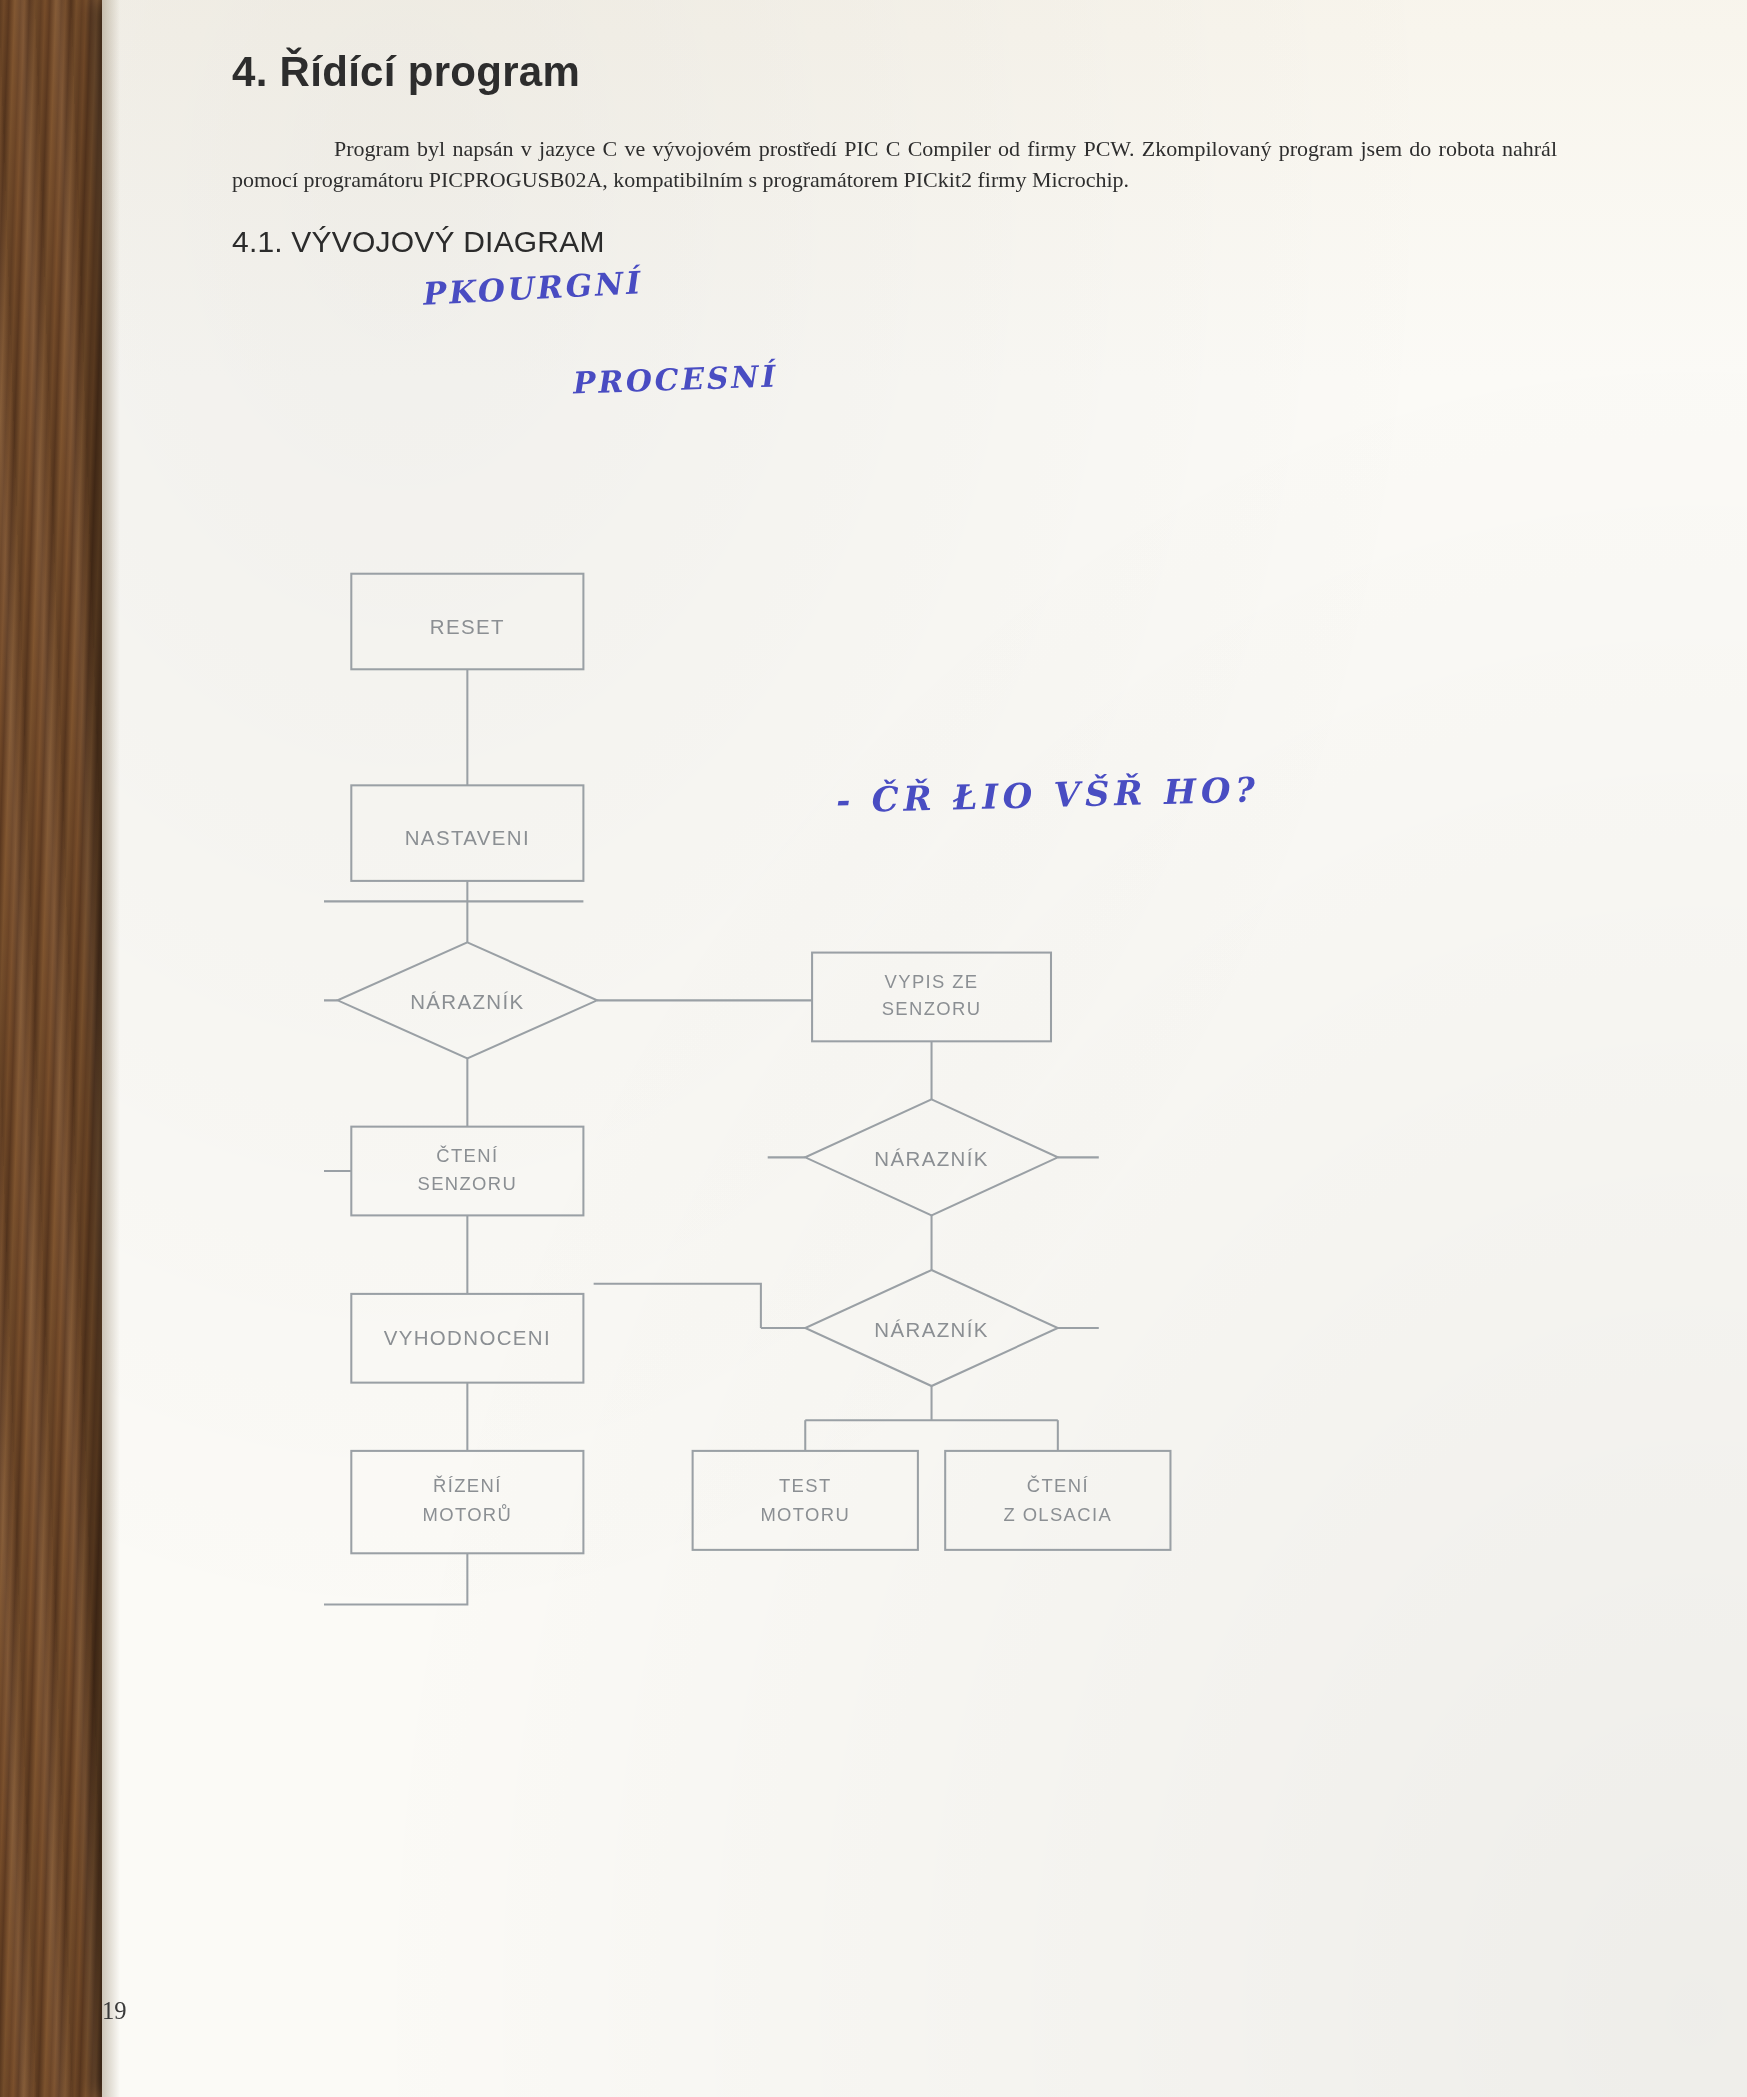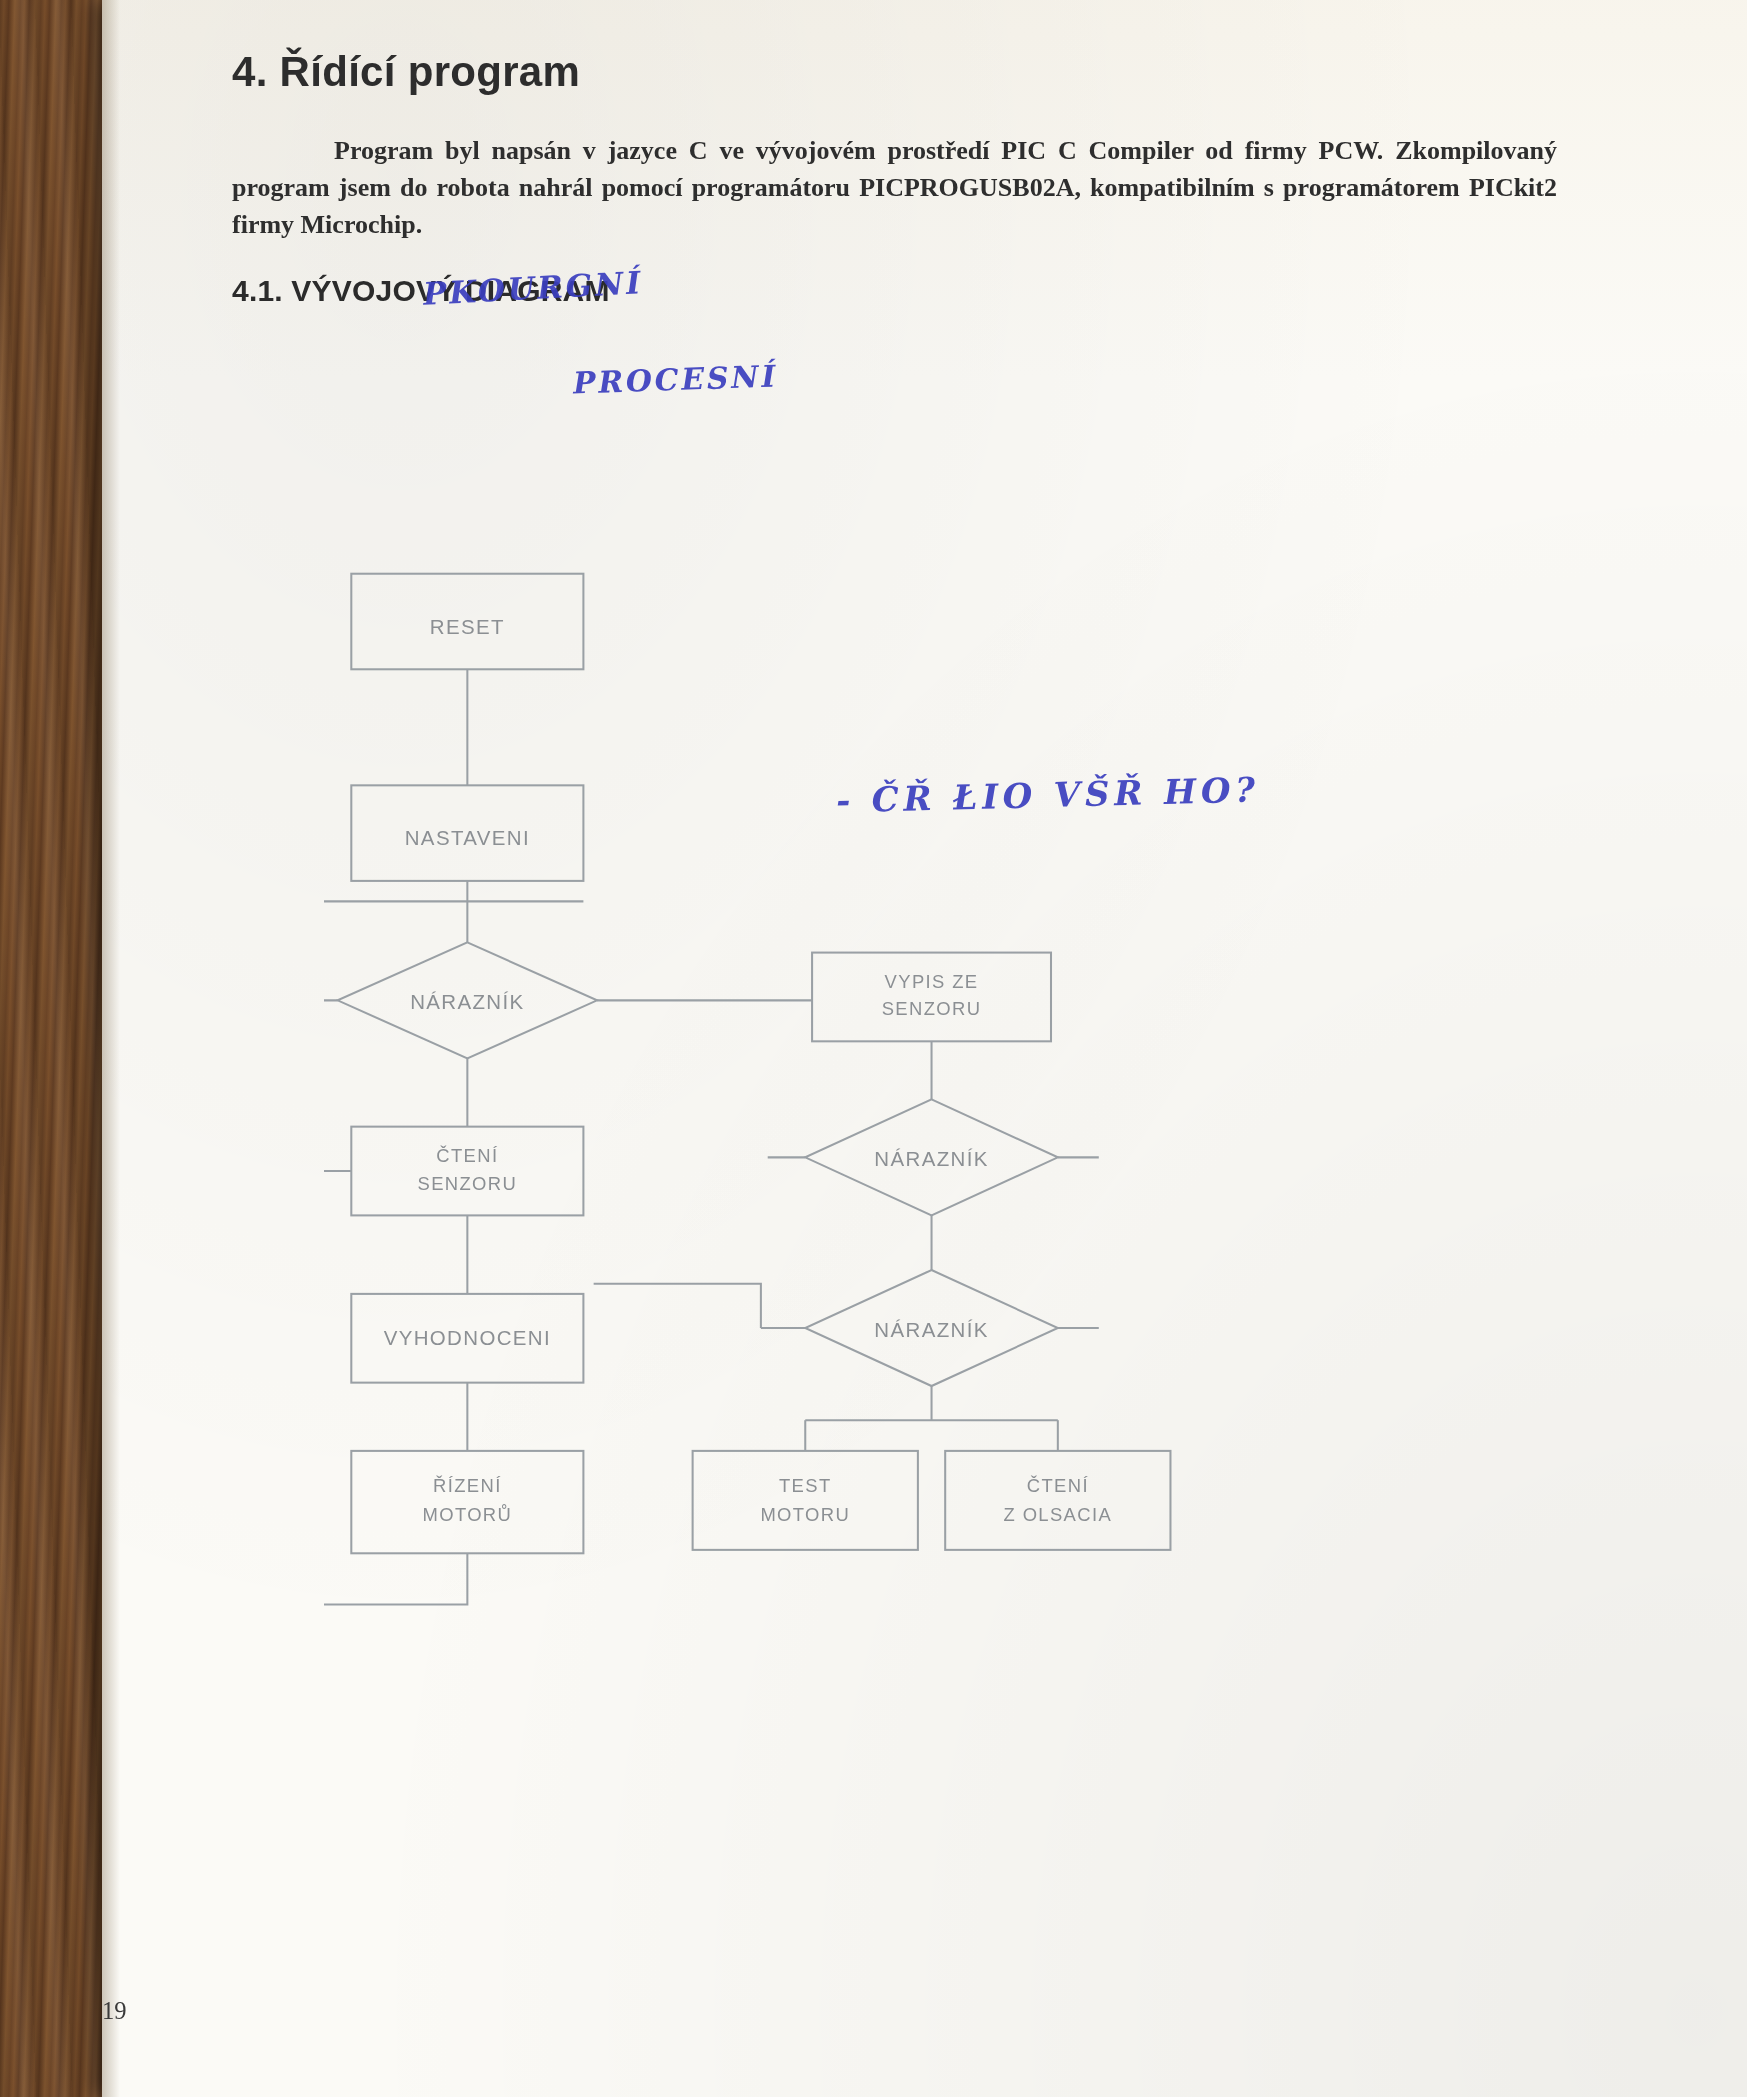--- a/index.html
+++ b/index.html
@@ -70,33 +70,32 @@
     font-family: "Liberation Sans", sans-serif;
     font-size: 42px;
     font-weight: bold;
     color: #2d2d2d;
     margin: 0 0 37px 0;
     letter-spacing: 0.3px;
   }
   h2.subheading {
     font-family: "Liberation Sans", sans-serif;
     font-size: 30px;
-    font-weight: bold;
+    font-weight: normal;
     color: #2b2b2b;
     margin: 30px 0 6.8px 0;
     letter-spacing: 0.2px;
   }
   p.para {
     font-family: "Liberation Serif", serif;
-    font-size: 26px;
+    font-size: 22px;
     line-height: 1.42;
     color: #2e2e2e;
     margin: 0 0 6.8px 0;
     text-align: justify;
-    font-weight: bold;
   }
   p.para.indent {
     text-indent: 102px;
   }
   
   .hand {
     position: absolute;
     font-family: "DejaVu Serif", serif;
     color: #3b3fbf;
     font-style: italic;

